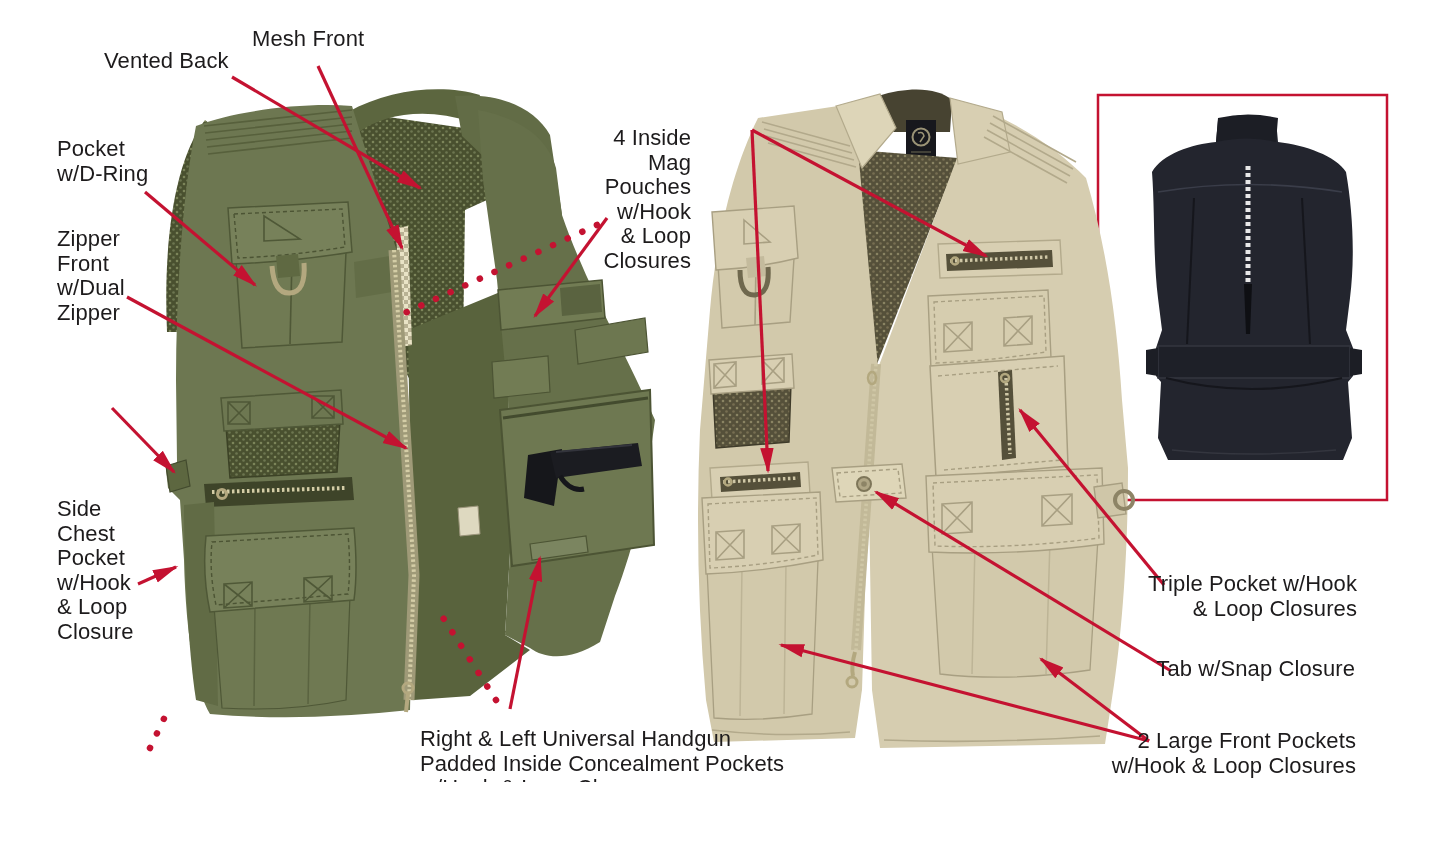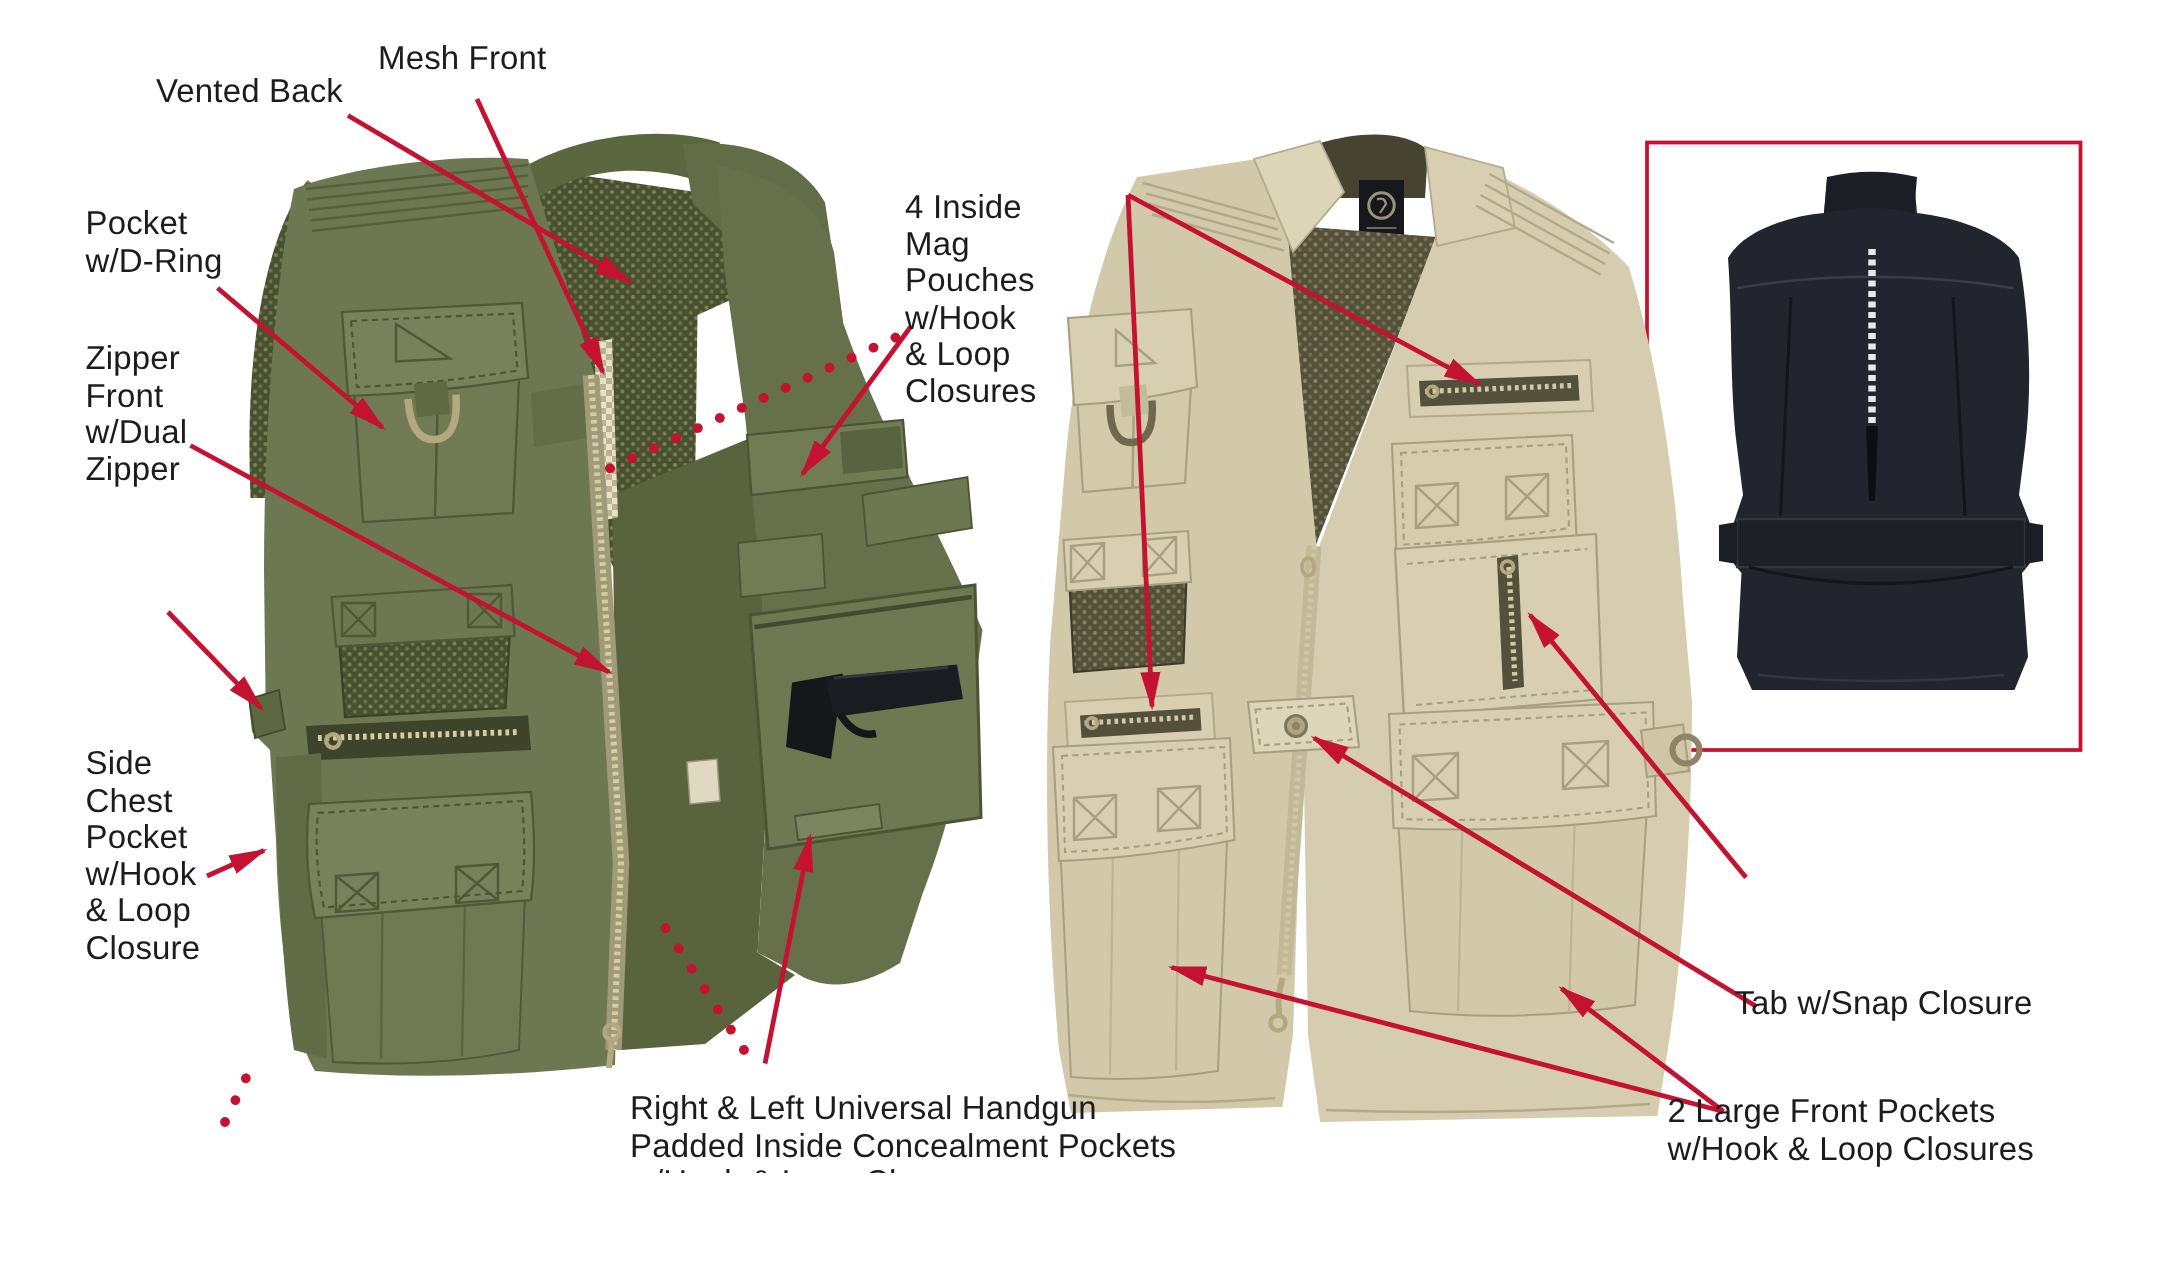--- a/index.html
+++ b/index.html
@@ -7,21 +7,21 @@
     --c-olive:#6d7751; --c-olive-shadow:#565f3c; --c-olive-mesh:#49502f;
     --c-khaki:#d2c9ab; --c-khaki-light:#d8cfb2; --c-khaki-shadow:#b3aa8c; --c-khaki-mesh:#55503a;
     --c-black-vest:#23252e; --c-metal:#a69c7c;
   }
   html,body{margin:0;padding:0;background:var(--c-background);}
   #stage{position:relative;width:1445px;height:782px;background:var(--c-background);overflow:hidden;
          font-family:"Liberation Sans",sans-serif;}
   #art{position:absolute;left:0;top:0;}
   .lbl{position:absolute;font-size:22px;line-height:24.5px;color:var(--c-label-text);
        white-space:pre-line;letter-spacing:0.1px;}
-  .r{}
+  .r{text-align:right;}
   .arrow{stroke:var(--c-accent-red);stroke-width:3.2;fill:none;}
   .dots{stroke:var(--c-accent-red);stroke-width:6.5;fill:none;stroke-linecap:round;stroke-dasharray:0.1 16;}
   .ah{fill:var(--c-accent-red);}
   .inset{stroke:var(--c-accent-red);stroke-width:2.5;fill:none;}
   .stO{stroke:#4c5434;stroke-width:1.4;fill:none;stroke-dasharray:4 3;}
   .stK{stroke:#a89f82;stroke-width:1.4;fill:none;stroke-dasharray:4 3;}
   .seamO{stroke:#57603c;stroke-width:1.6;fill:none;}
   .seamK{stroke:#b2a98b;stroke-width:1.6;fill:none;}
   .xO{stroke:#4f5837;stroke-width:1.6;fill:none;}
   .xK{stroke:#a89f82;stroke-width:1.6;fill:none;}
@@ -311,17 +311,19 @@
 Closure</div>
 <div class="lbl r" style="right:754px;top:126px">4 Inside
 Mag
 Pouches
 w/Hook
 &amp; Loop
 Closures</div>
 <div class="lbl" style="left:420px;top:727px">Right &amp; Left Universal Handgun
 Padded Inside Concealment Pockets
 w/Hook &amp; Loop Closures</div>
+<div class="lbl r" style="right:88px;top:572px">Triple Pocket w/Hook
+&amp; Loop Closures</div>
 <div class="lbl r" style="right:90px;top:657px">Tab w/Snap Closure</div>
 <div class="lbl r" style="right:89px;top:729px">2 Large Front Pockets
 w/Hook &amp; Loop Closures</div>
 
 </div>
 
 </body></html>

